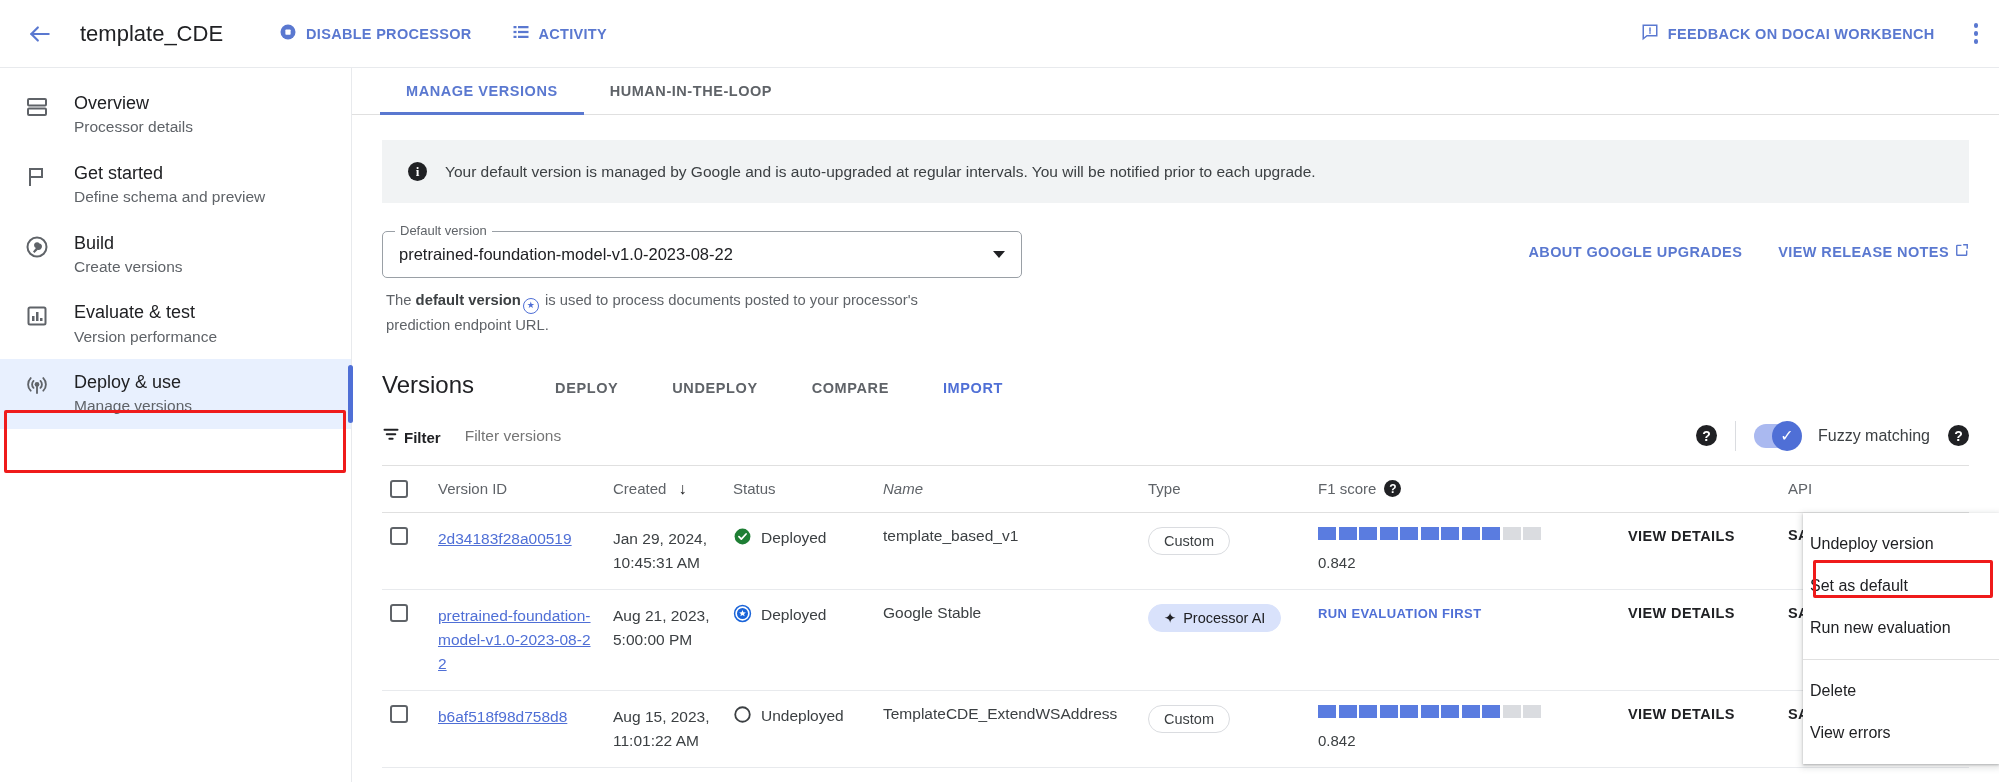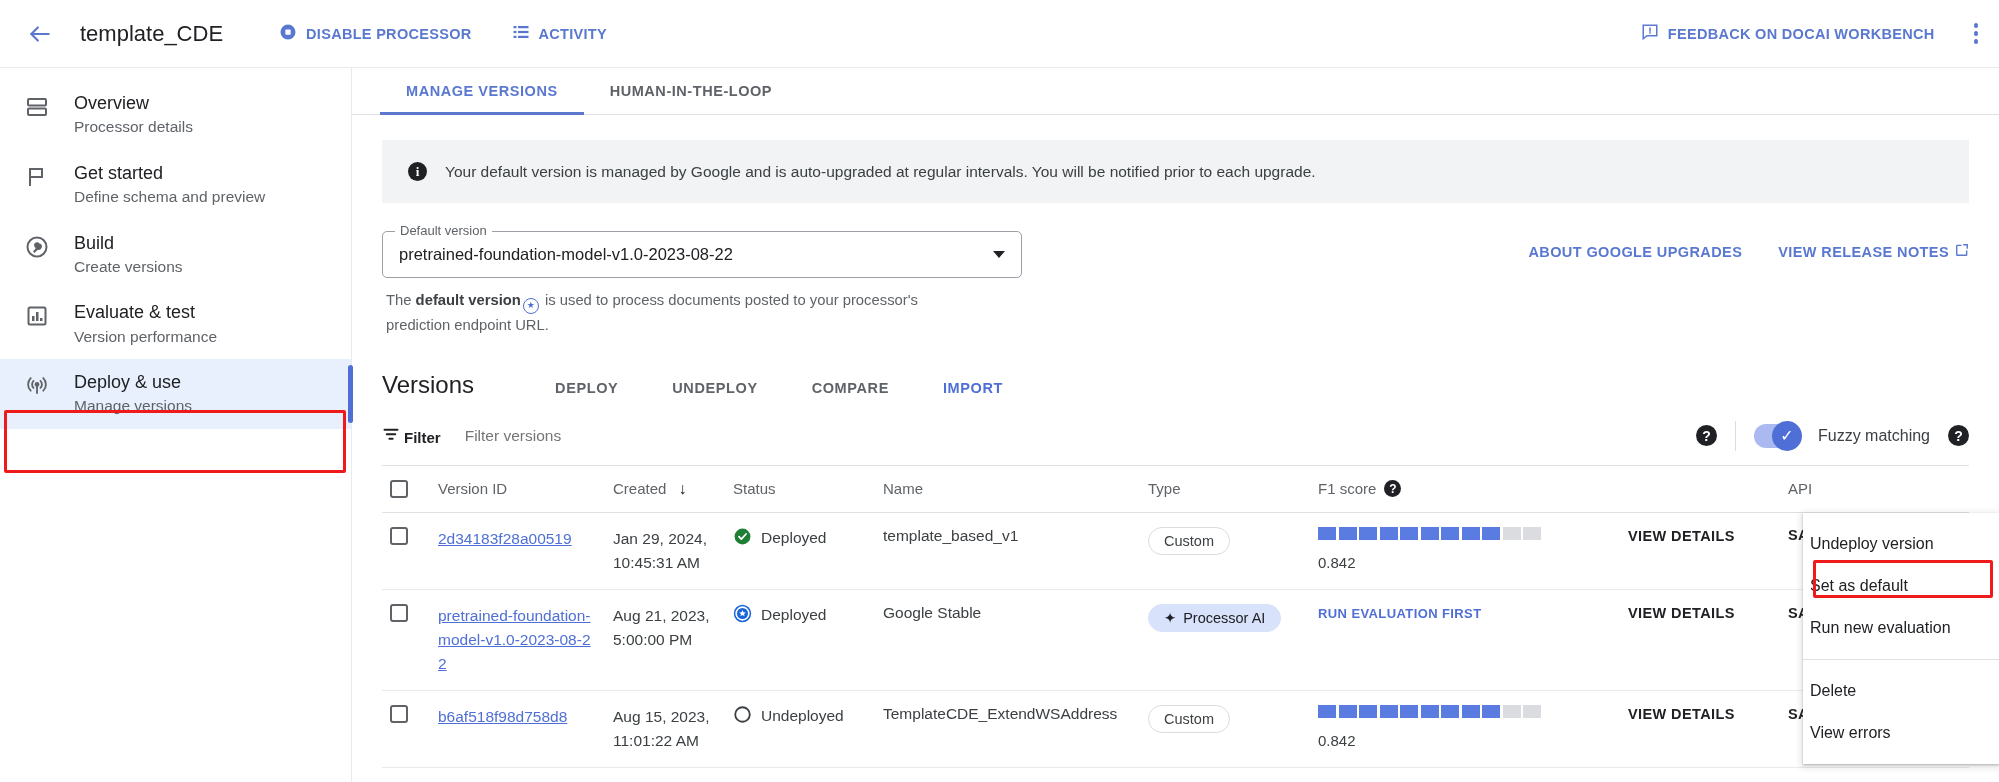--- a/index.html
+++ b/index.html
@@ -212,21 +212,21 @@
     font-size:15.5px; color:#3c4043; padding: 14px 8px;
     border-bottom:1px solid #e8eaed; vertical-align:top;
   }
   .cb {
     width:18px;height:18px;border:2px solid #5f6368;border-radius:3px; display:block; cursor:pointer;
   }
   .col-cb { width:48px; }
   .col-id { width:175px; }
   .col-created { width:120px; }
   .col-status { width:150px; }
-  .col-name { width:265px; }
+  .col-name { width:265px;font-style:italic; }
   .col-type { width:170px; }
   .col-f1 { width:310px; }
   .col-details { width:160px; }
   .col-api { width:auto; }
   .sort-arrow { display:inline-block; margin-left:8px; color:#202124; font-size:16px; font-weight:bold; }
 
   .vid-link { color:#4f6fd6; text-decoration:underline; cursor:pointer; word-break:break-all; display:inline-block; line-height:1.55;}
   .created-cell { line-height:1.55; }
   .status-cell { display:flex; align-items:center; gap:9px; white-space:nowrap; }
   .chip {

